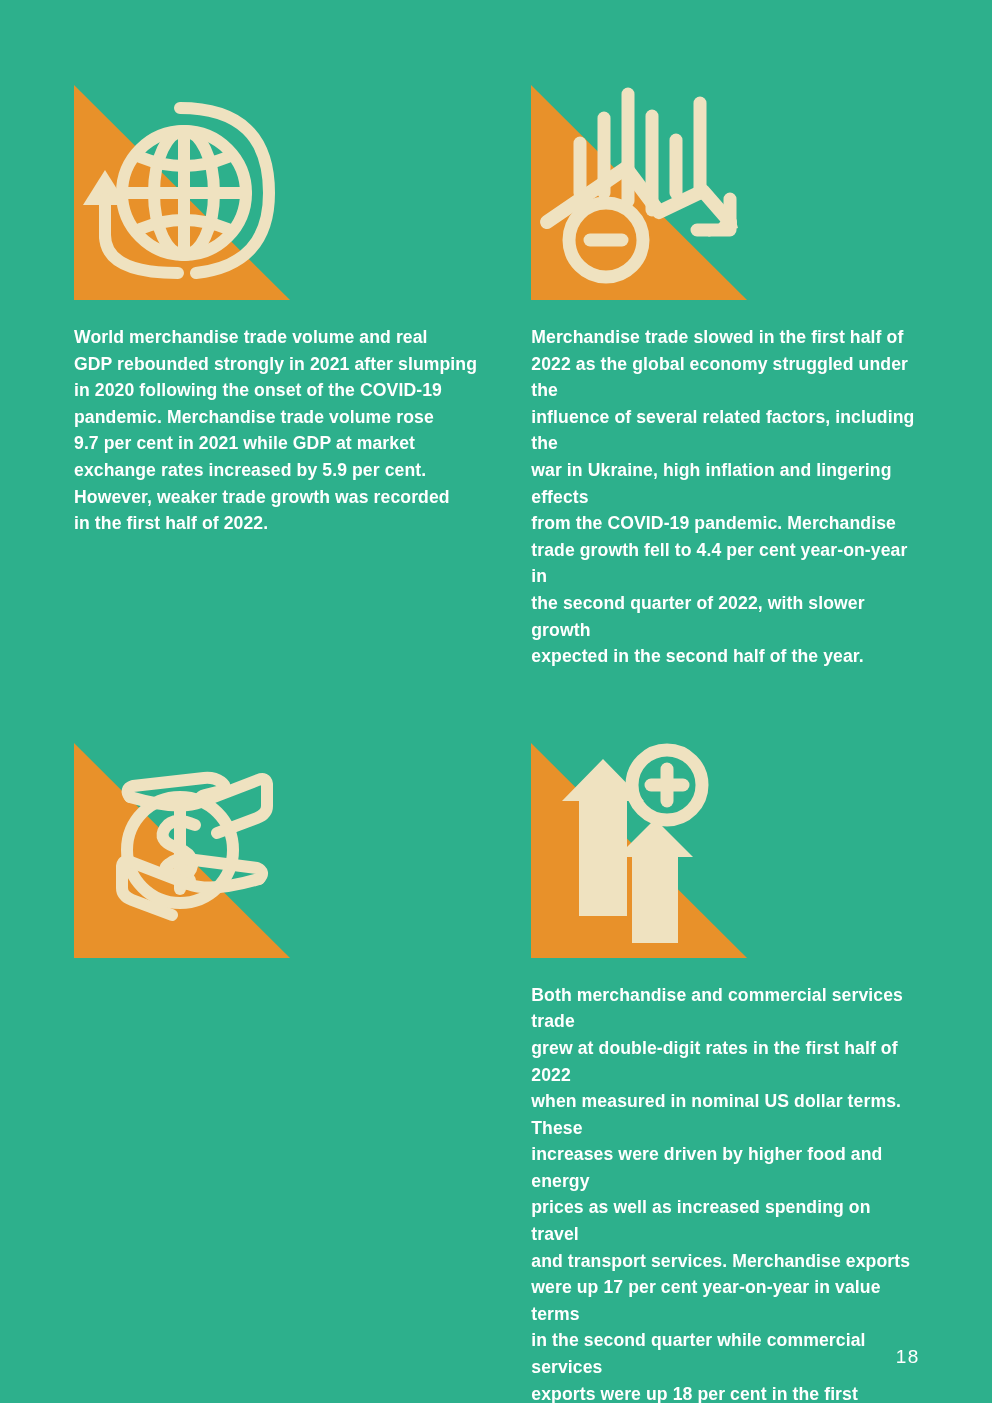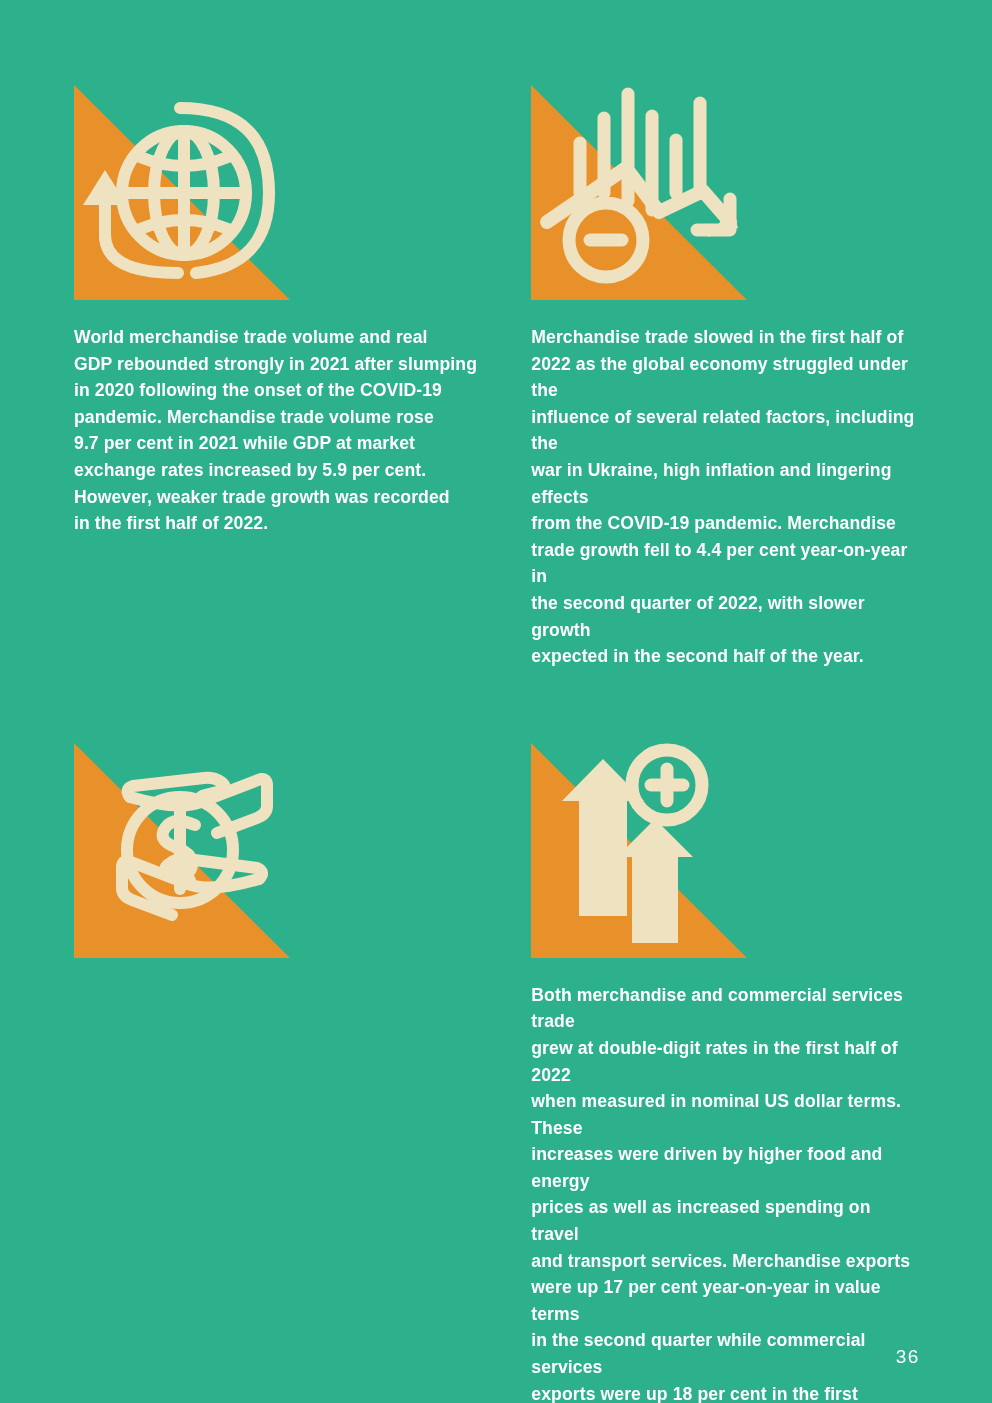--- a/index.html
+++ b/index.html
@@ -215,15 +215,15 @@
 were up 17 per cent year-on-year in value terms
 in the second quarter while commercial services
 exports were up 18 per cent in the first quarter.</p>
         </div>
       </div>
 
     </div>
 
   </div>
 
-  <div class="page-number">36</div>
+  <div class="page-number">18</div>
 
 </div>
 
 </body></html>

